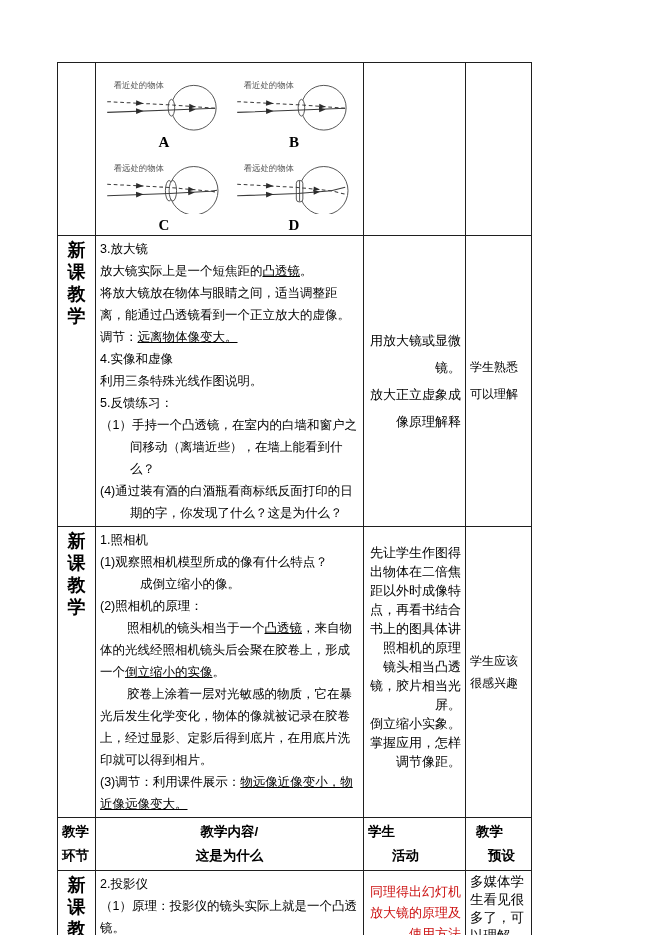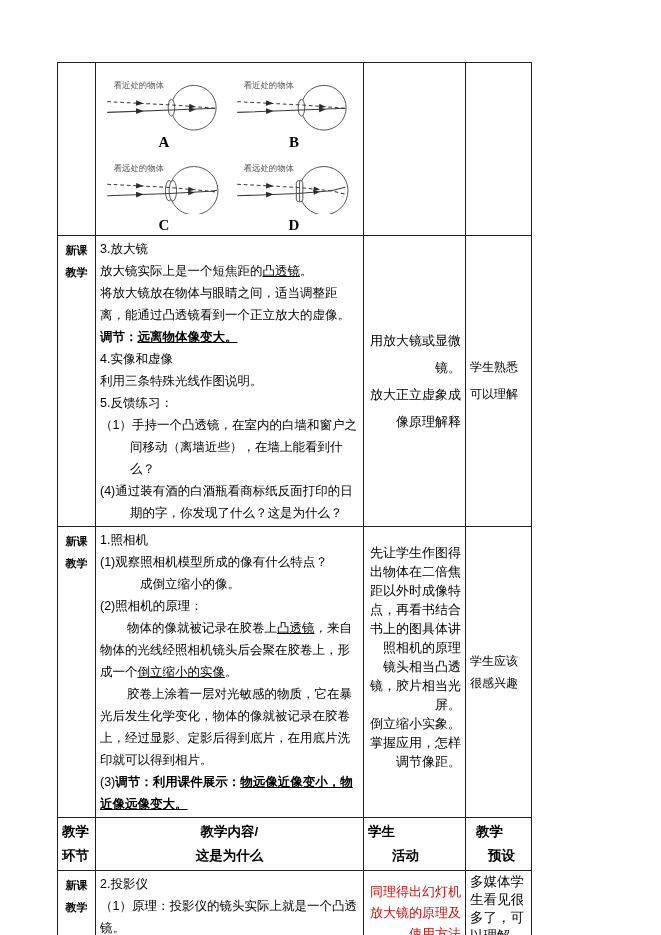--- a/index.html
+++ b/index.html
@@ -16,31 +16,31 @@
     border:1px solid #1f1f1f;vertical-align:top;
     padding:2px 4px;font-size:12.5px;line-height:22px;
     overflow:hidden;word-break:break-all;
   }
   tr.r-diag{height:159px}
   tr.r-mag{height:224px}
   tr.r-cam{height:227px}
   tr.r-hdr{height:52px}
   tr.r-proj{height:118px}
 
-  .stage-cell{font-weight:bold;text-align:center;font-size:11px;padding-top:3px;line-height:22px;}
+  .stage-cell{font-weight:bold;text-align:center;font-size:18px;padding-top:3px;line-height:22px;}
   .content-cell p{margin:0;}
   .student-cell,.preset-cell{font-size:13px;}
   .student-cell p{margin:0;text-align:right;}
   .mid{vertical-align:middle;}
   .lh27{line-height:27px;}
   .lh21{line-height:21px;}
   .lh19{line-height:19px;}
   .lh18{line-height:18px;font-size:13.5px;}
   .preset-mid{vertical-align:middle;text-align:left;font-size:12px;line-height:27px;}
-  .b{font-weight:bold;}
+  .b{font-weight:normal;}
   .u{text-decoration:underline;}
   .red{color:#cc1111;}
   .hang{padding-left:30px;text-indent:-30px;}
   .ind40{text-indent:40px;}
   .pind{text-indent:27px;}
 
   
   .hdr-cell{font-weight:bold;font-size:13.5px;line-height:24px;}
   .hdr-center{text-align:center;}
   .hdr-preset .line1{margin-left:6px;}
@@ -170,21 +170,21 @@
       </td>
     </tr>
 
     <tr class="r-cam">
       <td class="stage-cell"><span>新课教学</span></td>
       <td class="content-cell">
         <p><span>1.照相机</span></p>
         <p><span>(1)观察照相机模型所成的像有什么特点？</span></p>
         <p class="ind40"><span>成倒立缩小的像。</span></p>
         <p><span>(2)照相机的原理：</span></p>
-        <p class="pind"><span>物体的像就被记录在胶卷上</span><span class="u">凸透镜</span><span>，来自物体的光线经照相机镜头后会聚在胶卷上，形成一个</span><span class="u">倒立缩小的实像</span><span>。</span></p>
+        <p class="pind"><span>照相机的镜头相当于一个</span><span class="u">凸透镜</span><span>，来自物体的光线经照相机镜头后会聚在胶卷上，形成一个</span><span class="u">倒立缩小的实像</span><span>。</span></p>
         <p class="pind"><span>胶卷上涂着一层对光敏感的物质，它在暴光后发生化学变化，物体的像就被记录在胶卷上，经过显影、定影后得到底片，在用底片洗印就可以得到相片。</span></p>
         <p><span>(3)</span><span class="b">调节：利用课件展示：</span><span class="b u">物远像近像变小，物近像远像变大。</span></p>
       </td>
       <td class="student-cell lh19" style="padding-top:16px">
         <p>先让学生作图得出物体在二倍焦距以外时成像特点，再看书结合书上的图具体讲照相机的原理</p>
         <p>镜头相当凸透镜，胶片相当光屏。</p>
         <p>倒立缩小实象。</p>
         <p>掌握应用，怎样调节像距。</p>
       </td>
       <td class="preset-cell preset-mid" style="line-height:22px">

